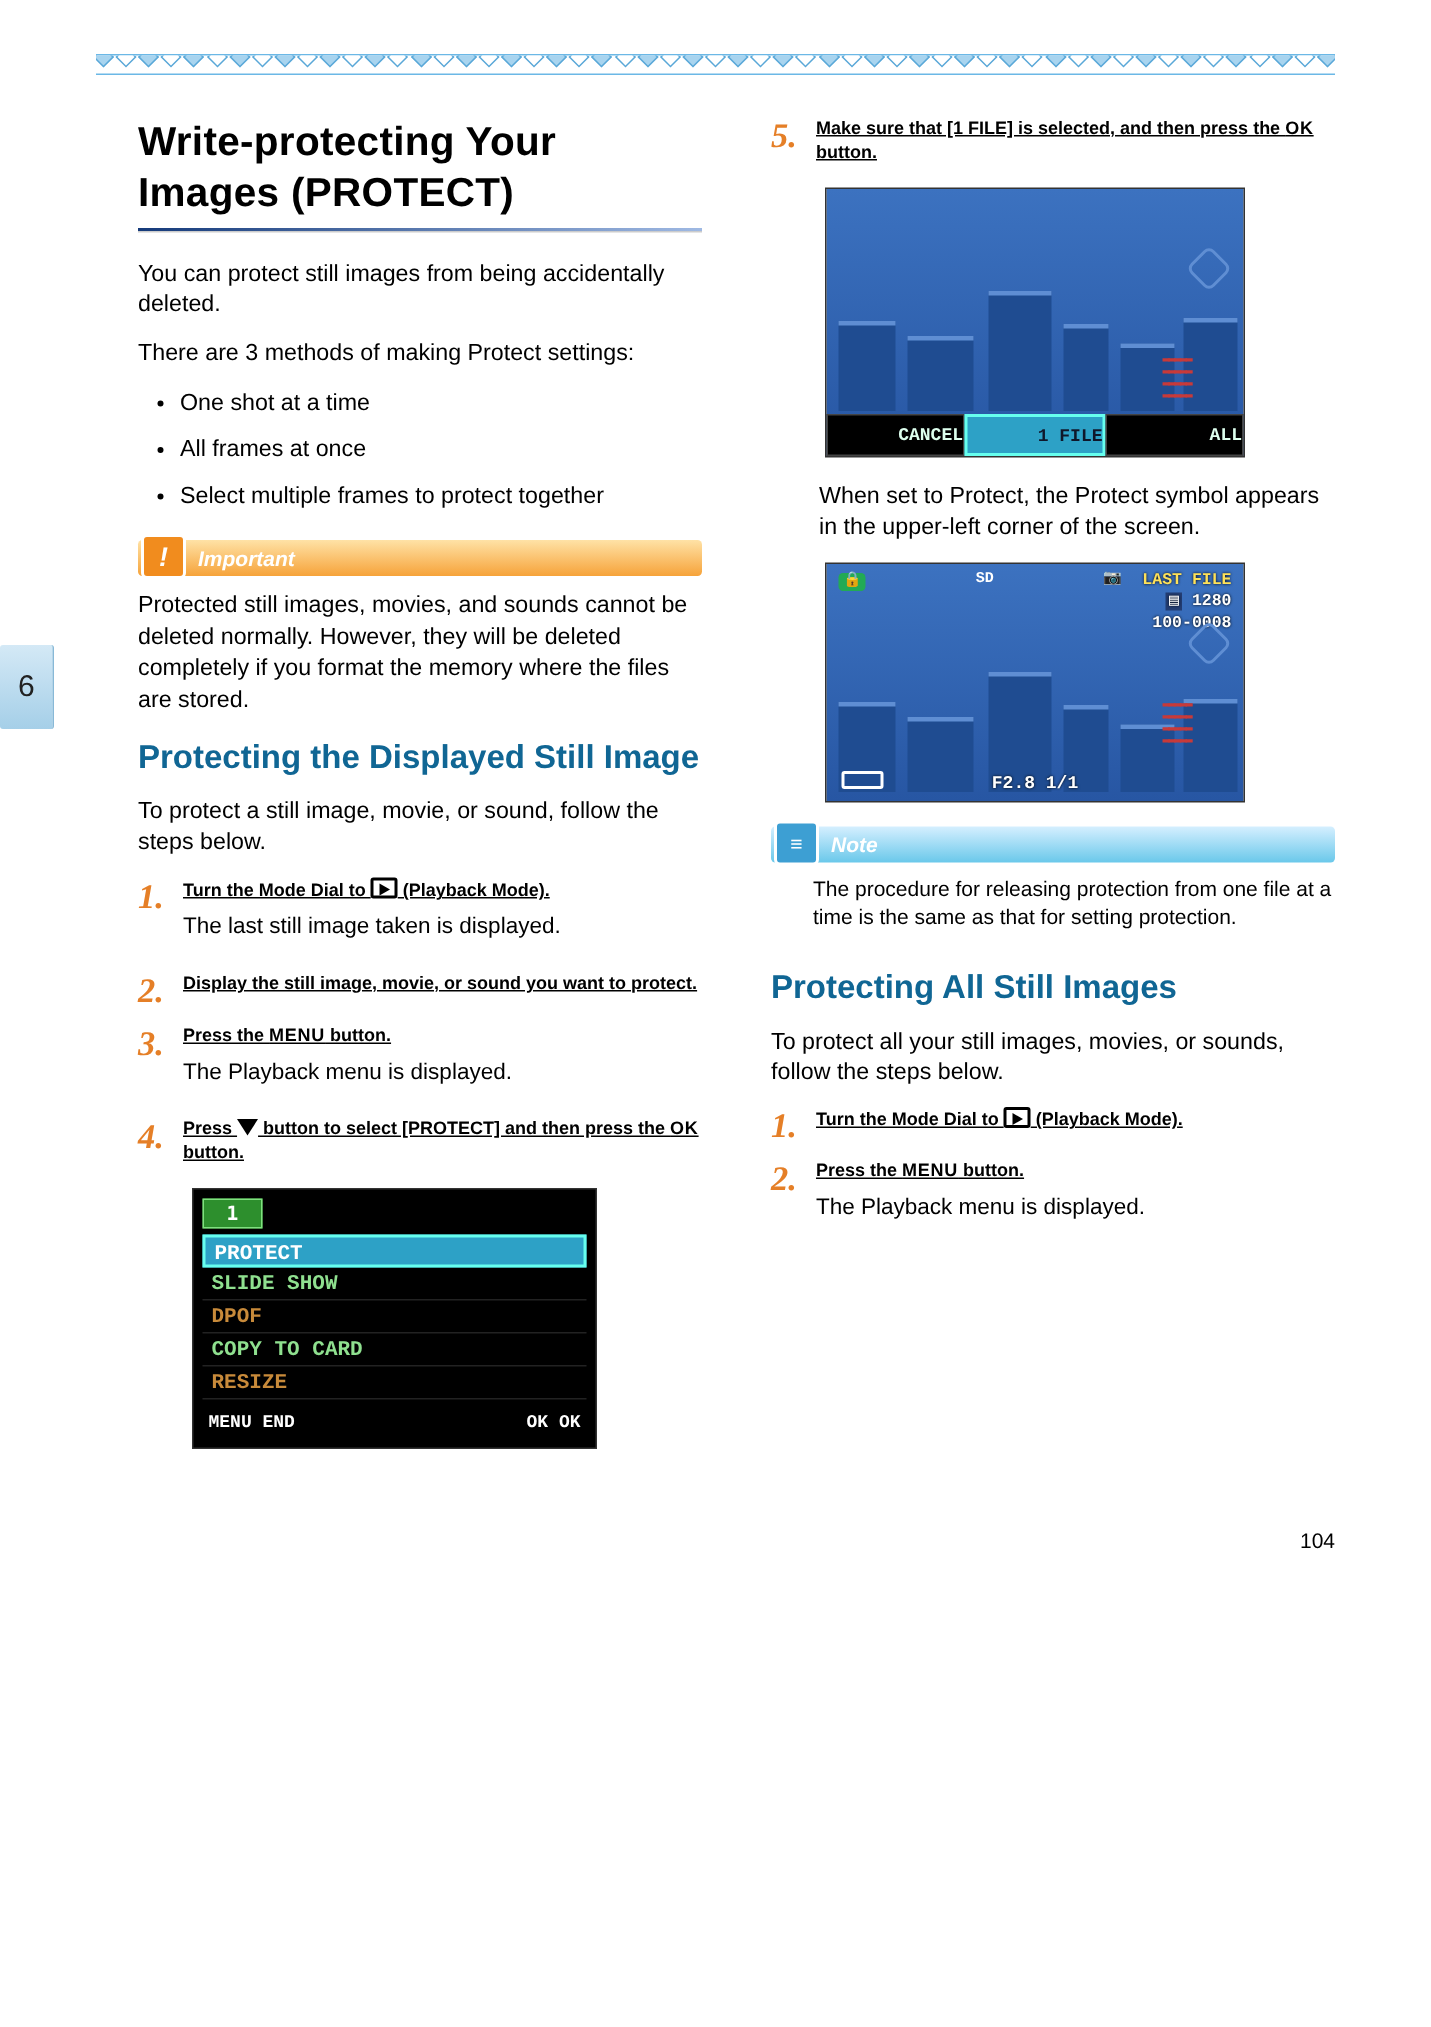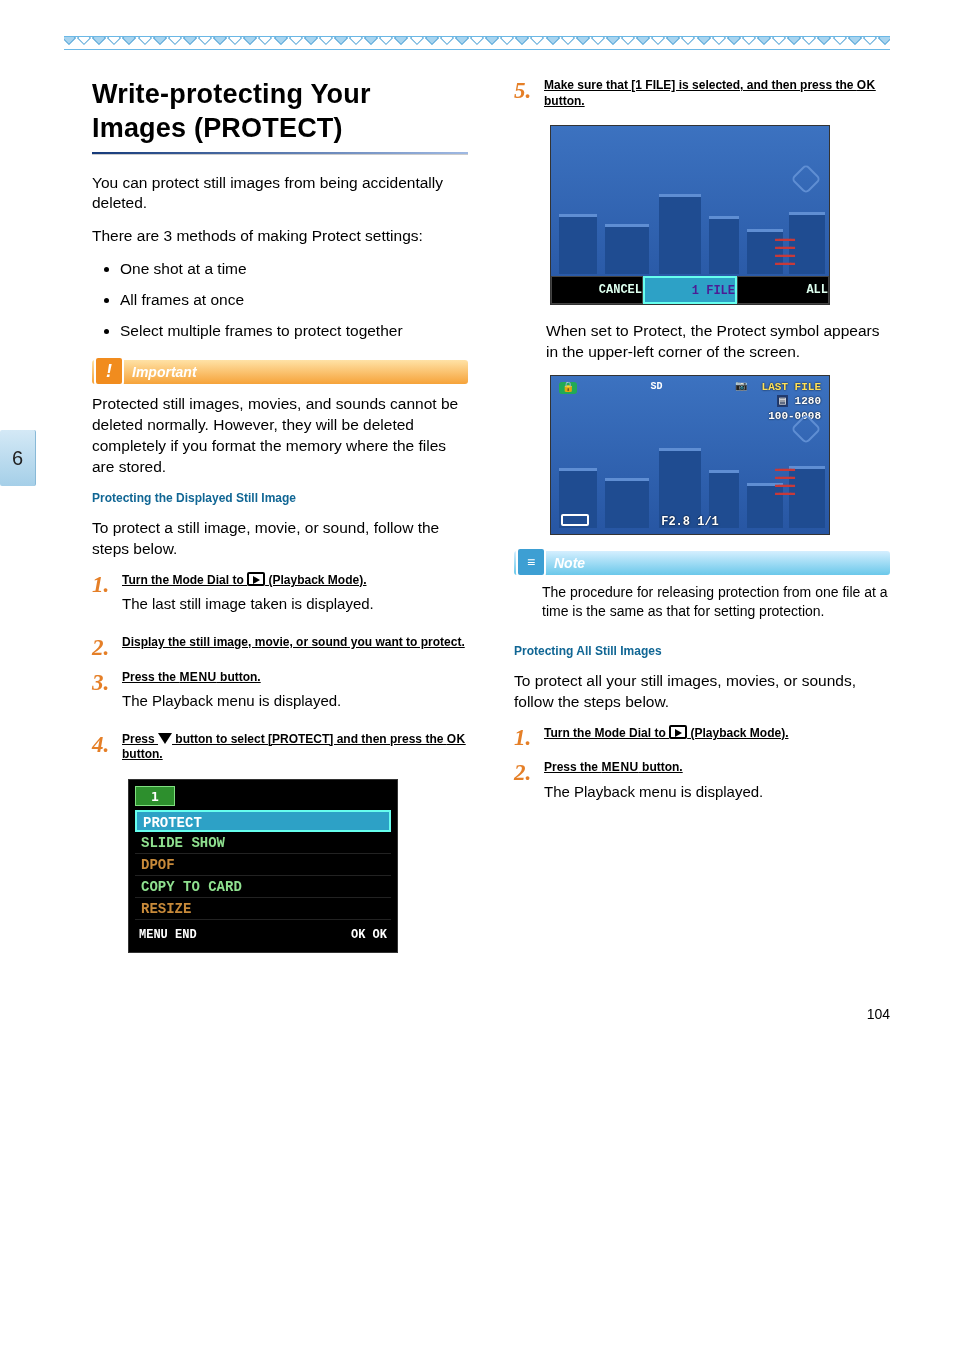--- a/index.html
+++ b/index.html
@@ -53,21 +53,21 @@
     display:flex; align-items:center; padding-left:40px;
     color:#fff; font-weight:bold; font-style:italic; font-size:14px;
   }
   .important-icon {
     position:absolute; left:2px; top:-4px; width:30px; height:30px;
     background:#f18c1e; border-radius:4px; border:2px solid #fff;
     display:flex;align-items:center;justify-content:center;color:#fff;font-weight:bold;font-size:18px;
   }
   .important-text { margin: 10px 0 24px 0; }
 
-  h2.subhead { color:#106694; font-weight:bold; font-size:12px; margin: 8px 0 12px 0; }
+  h2.subhead { color:#106694; font-weight:bold; font-size:22px; margin: 8px 0 12px 0; }
 
   .step { display:flex; margin-bottom: 10px; }
   .step .num {
     font-style: italic; font-weight:bold; font-size:23px; color:#e57f27;
     width: 30px; flex-shrink:0; line-height:1.05; padding-top:1px;
     font-family: Georgia, 'Times New Roman', serif;
   }
   .step .step-body { flex:1; }
   .step .step-title { font-weight:bold; font-size:12px; margin-bottom:6px; line-height:1.3;text-decoration:underline; }
   .step .step-desc { font-size:15px; margin-bottom:10px; padding-left:0; }
@@ -110,21 +110,21 @@
   .shot-city .b{position:absolute;bottom:0;background:#1f4c91;border-top:3px solid #5f8ed3;}
   .shot-city .b1{left:8px;width:38px;height:60px;}
   .shot-city .b2{left:54px;width:44px;height:50px;}
   .shot-city .b3{left:108px;width:42px;height:80px;}
   .shot-city .b4{left:158px;width:30px;height:58px;}
   .shot-city .b5{left:196px;width:36px;height:45px;}
   .shot-city .b6{left:238px;width:36px;height:62px;}
   .shot-city .wave{position:absolute;right:6px;bottom:36px;width:48px;height:32px;color:#c73a3a;font-size:8px;line-height:8px;letter-spacing:-1px;font-family:monospace;}
   .shot-city .optbar{position:absolute;bottom:0;left:0;right:0;height:28px;background:#000;display:flex;}
   .shot-city .opt{flex:1;color:#dfe;font:bold 12px/26px 'Courier New',monospace;text-align:right;border:1px solid #444;padding-left:44px;}
-  .shot-city .opt.sel{background:#2da1c6;border:2px solid #6fe;color:#4c1d95;}
+  .shot-city .opt.sel{background:#2da1c6;border:2px solid #6fe;color:#0f172a;}
   .shot-city .topicons{position:absolute;top:6px;left:8px;right:8px;display:flex;justify-content:space-between;font:bold 10px/1 'Courier New',monospace;color:#fff;}
   .shot-city .toptxt{color:#fff;text-shadow:0 0 2px #000;position:absolute;right:8px;top:4px;font:bold 11px/1.3 'Courier New',monospace;text-align:right;}
   .shot-city .toptxt .y{color:#fde15a;font-family:Liberation Mono, monospace;}
   .shot-city .bottxt{position:absolute;bottom:6px;left:0;right:0;text-align:center;color:#fff;font:bold 12px/1 'Courier New',monospace;text-shadow:0 0 2px #000;}
   .shot-city .batt{position:absolute;left:10px;bottom:8px;width:28px;height:12px;border:2px solid #fff;border-radius:2px;}
   .shot-city .cy{position:absolute;right:12px;top:42px;width:22px;height:22px;border:2px solid #5f8ed3;border-radius:5px;transform:rotate(45deg);}
 
   .shot-city.small{height:160px;}
   .shot-city.small .skyline{bottom:6px;}
 

